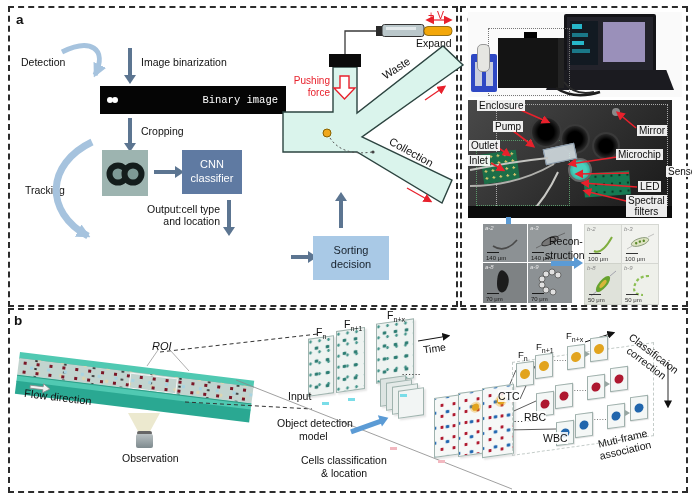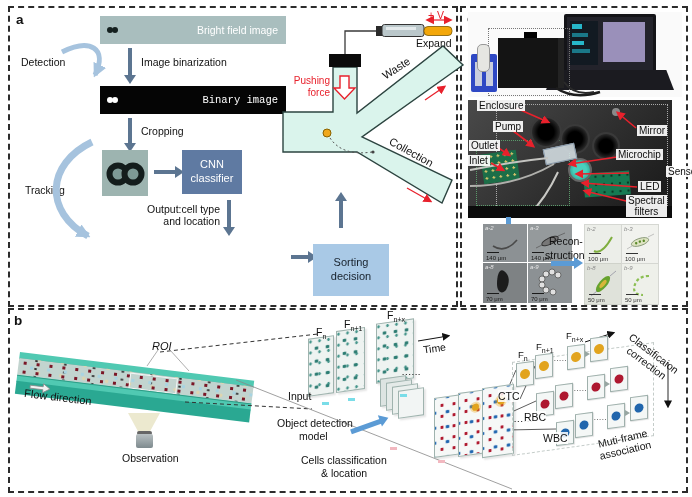--- a/index.html
+++ b/index.html
@@ -62,24 +62,20 @@
         </marker>
     </defs>
   </svg>
 
   <div class="dashedbox" style="left:8px;top:6px;width:446px;height:297px;"></div>
   <div class="dashedbox" style="left:460px;top:6px;width:224px;height:297px;"></div>
   <div class="dashedbox" style="left:8px;top:308px;width:676px;height:181px;"></div>
 
   <div class="plabel" style="left:16px;top:12px;">a</div>
 
-  <div class="strip" style="top:16px;background:#a9bebe;">
-    <span class="cellpair" style="left:7px;top:11px;background:#15201f;box-shadow:5px 0 0 #15201f;"></span>
-    <span class="striptxt">Bright field image</span>
-  </div>
   <div class="ad" style="left:128px;top:48px;height:28px;"></div>
   <div class="lbl" style="left:141px;top:56px;">Image binarization</div>
 
   <div class="strip" style="top:86px;background:#050505;font-family:Liberation Mono, monospace;">
     <span class="cellpair" style="left:7px;top:11px;background:#fff;box-shadow:5px 0 0 #fff;"></span>
     <span class="striptxt">Binary image</span>
   </div>
   <div class="ad" style="left:128px;top:118px;height:26px;"></div>
   <div class="lbl" style="left:141px;top:125px;">Cropping</div>
 
@@ -96,21 +92,21 @@
     <span>classifier</span>
   </div>
   <div class="ad" style="left:227px;top:200px;height:28px;"></div>
   <div class="lbl" style="left:120px;top:203px;width:100px;text-align:right;white-space:normal;">
     <span>Output:cell type</span><br>
     <span>and location</span>
   </div>
 
   <div class="ar" style="left:291px;top:255px;width:18px;"></div>
 
-  <div class="procbox" style="left:313px;top:244px;width:76px;height:52px;background:#a9c9e6;color:#17212c;">
+  <div class="procbox" style="left:313px;top:236px;width:76px;height:44px;background:#a9c9e6;color:#17212c;">
     <span>Sorting</span>
     <span>decision</span>
   </div>
   <div class="au" style="left:339px;top:200px;height:28px;"></div>
 
   <div class="lbl" style="left:21px;top:56px;">Detection</div>
   <div class="lbl" style="left:25px;top:184px;">Tracking</div>
   <svg class="abs" style="left:0;top:0;" width="140" height="260" viewBox="0 0 140 260">
     <path d="M62,52 C90,38 108,48 95,75" fill="none" stroke="#a6c3de" stroke-width="5" marker-end="url(#mLB)"></path>
     <path d="M92,142 C46,164 44,212 88,236" fill="none" stroke="#a6c3de" stroke-width="7" marker-end="url(#mLB)"></path>

